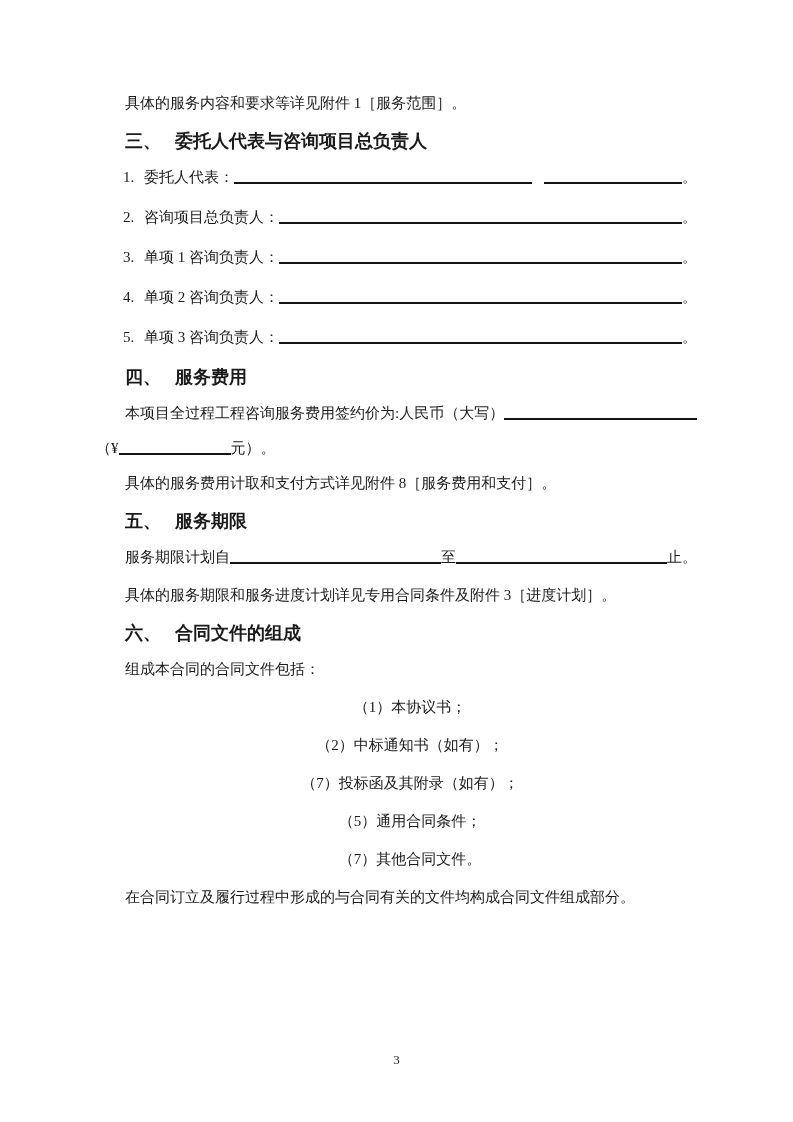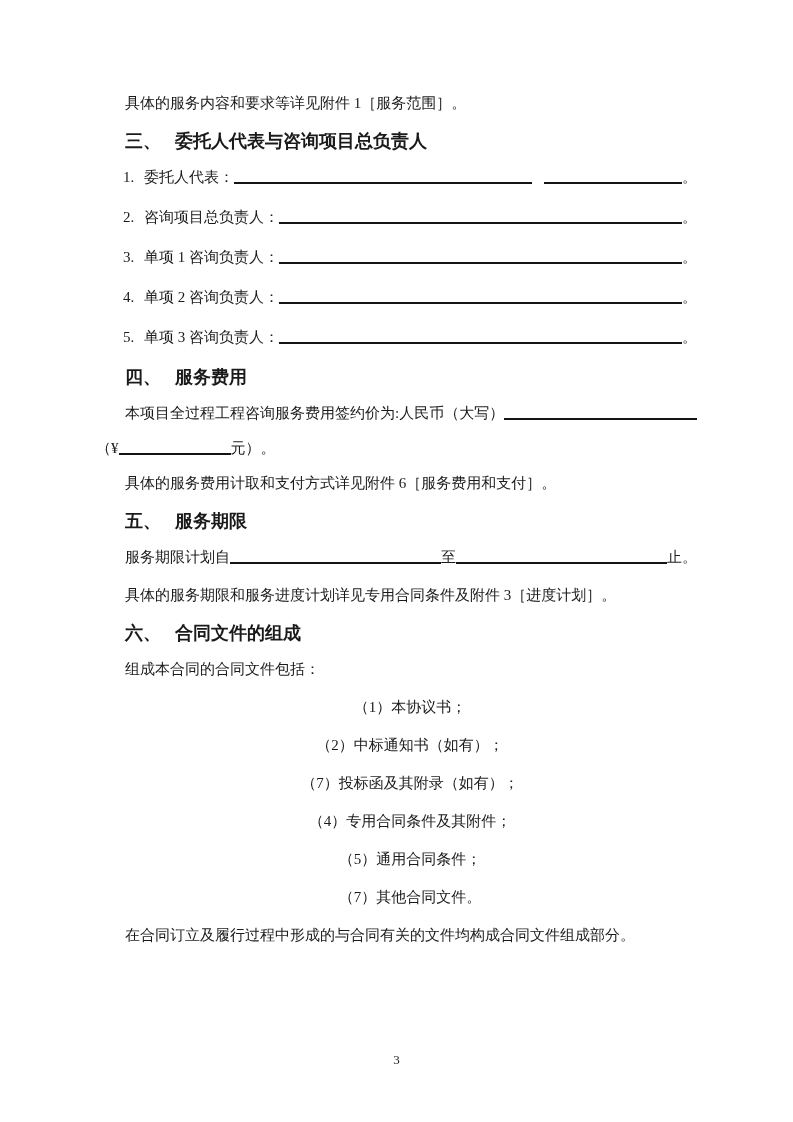--- a/index.html
+++ b/index.html
@@ -119,21 +119,21 @@
     <span class="lbl">本项目全过程工程咨询服务费用签约价为:人民币（大写）</span>
     <span class="blank"></span>
   </div>
 
   <div class="row tight">
     <span class="lbl">（¥</span>
     <span class="blank w-fixed"></span>
     <span class="tail">元）。</span>
   </div>
 
-  <div class="line indent">具体的服务费用计取和支付方式详见附件 6［服务费用和支付］。</div>
+  <div class="line indent">具体的服务费用计取和支付方式详见附件 8［服务费用和支付］。</div>
 
   <div class="heading">
     <span class="sec-num">五、</span><span>服务期限</span>
   </div>
 
   <div class="row p-indent">
     <span class="lbl">服务期限计划自</span>
     <span class="blank"></span>
     <span class="lbl">至</span>
     <span class="blank"></span>
@@ -145,21 +145,20 @@
   <div class="heading">
     <span class="sec-num">六、</span><span>合同文件的组成</span>
   </div>
 
   <div class="line indent">组成本合同的合同文件包括：</div>
 
   <div class="sublist">
     <div class="sub-line">（1）本协议书；</div>
     <div class="sub-line">（2）中标通知书（如有）；</div>
     <div class="sub-line">（7）投标函及其附录（如有）；</div>
-    <div class="sub-line">（4）专用合同条件及其附件；</div>
     <div class="sub-line">（5）通用合同条件；</div>
     <div class="sub-line">（7）其他合同文件。</div>
   </div>
 
   <div class="line indent">在合同订立及履行过程中形成的与合同有关的文件均构成合同文件组成部分。</div>
 
   <div class="footer">3</div>
 
 </div>
 

